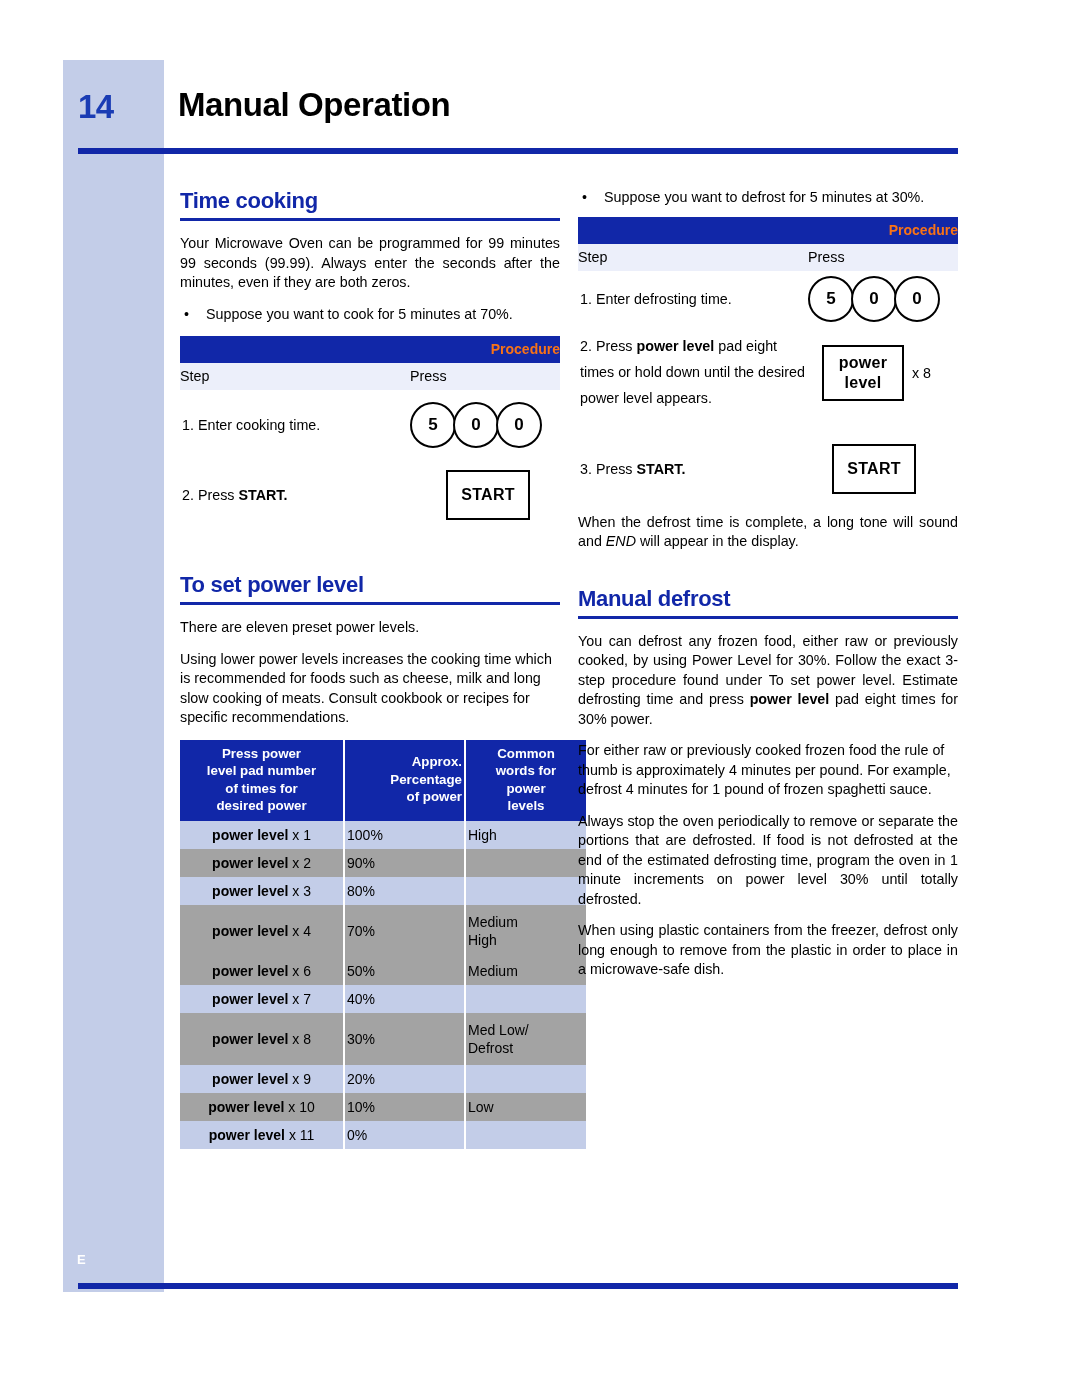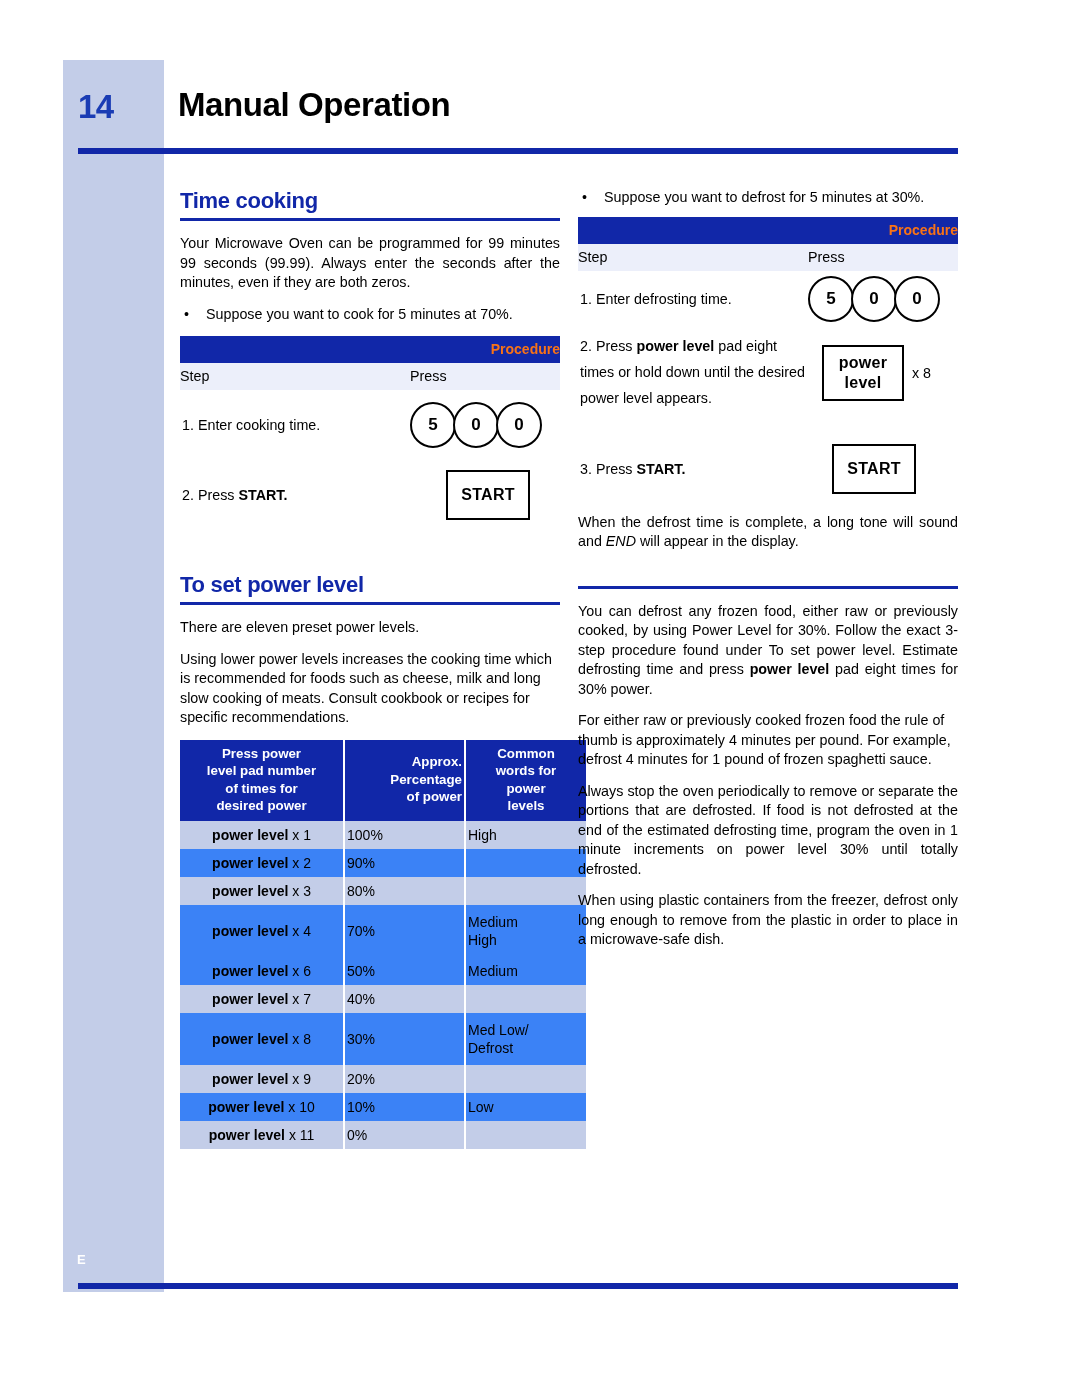--- a/index.html
+++ b/index.html
@@ -109,21 +109,21 @@
   .pl th:last-child{border-right:none;}
   .pl td{
     font-size:14px;text-align:left;padding:5px 2px;
     border-left:2px solid #fff;border-right:2px solid #fff;
     line-height:18px;
   }
   .pl td:first-child{border-left:none;}
   .pl td:last-child{border-right:none;}
   .pl td.c1{text-align:center;}
   .pl tr.odd td{background:#c3cde8;}
-  .pl tr.even td{background:#3b82f6;}
+  .pl tr.even td{background:#a3a3a3;}
   .pl .w1{width:155px;}
   .pl .w2{width:112px;text-align:right;}
   .pl .w3{width:113px;margin-top:47px;}
   .pl .tall td{height:42px;}
 </style>
 </head>
 <body>
 
 <div class="page">
 
@@ -309,20 +309,21 @@
           </div>
         </td>
       </tr>
     </tbody>
       </table>
 
     <p class="body" style="margin-top:12px"><span>When the defrost time is complete, a long tone will sound and </span><i>END</i><span> will appear in the display.</span></p>
 
     <div style="height:22px"></div>
 
+    <h2 class="sec">Manual defrost</h2>
     <div class="sec-rule"></div>
 
     <p class="body"><span>You can defrost any frozen food, either raw or previously cooked, by using Power Level for 30%. Follow the exact 3-step procedure found under To set power level. Estimate defrosting time and press </span><b>power level</b><span> pad eight times for 30% power.</span></p>
     <p class="body noj">For either raw or previously cooked frozen food the rule of thumb is approximately 4 minutes per pound. For example, defrost 4 minutes for 1 pound of frozen spaghetti sauce.</p>
     <p class="body">Always stop the oven periodically to remove or separate the portions that are defrosted. If food is not defrosted at the end of the estimated defrosting time, program the oven in 1 minute increments on power level 30% until totally defrosted.</p>
     <p class="body last">When using plastic containers from the freezer, defrost only long enough to remove from the plastic in order to place in a microwave-safe dish.</p>
   </div>
 
 </div>
 

